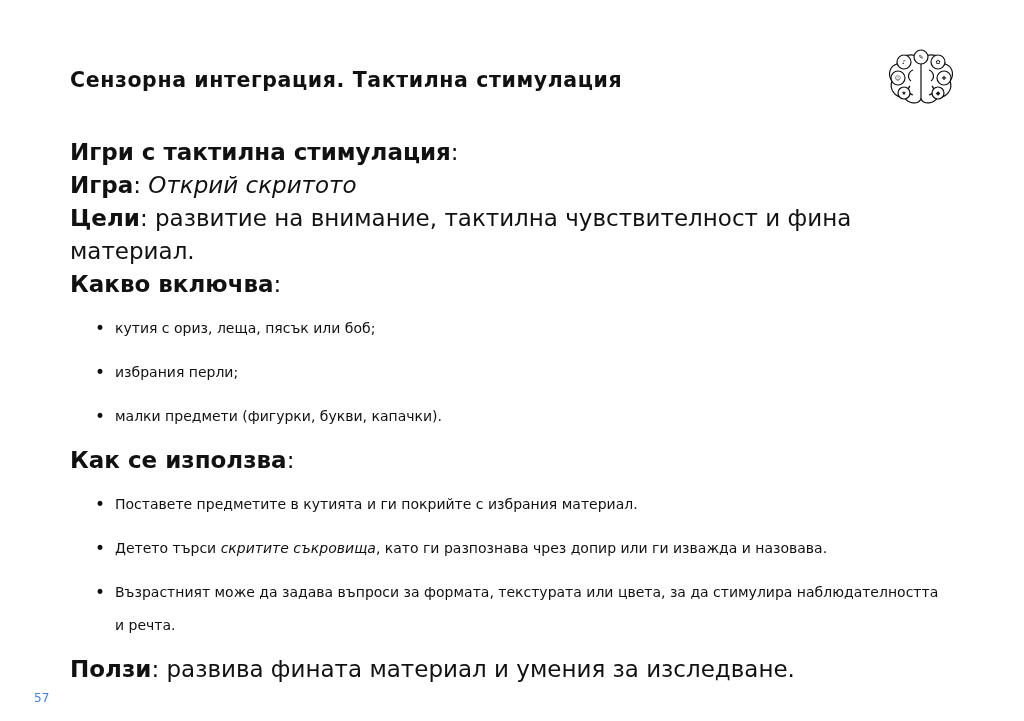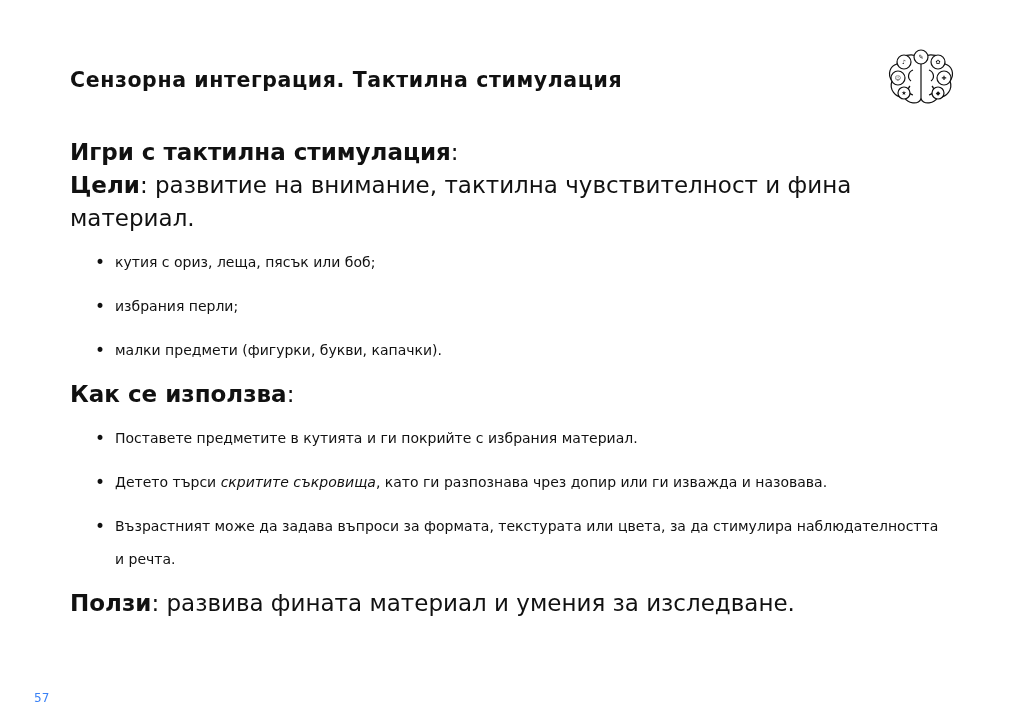--- a/index.html
+++ b/index.html
@@ -124,23 +124,25 @@
       </g>
     </svg>
   </div>
 
   <h1 class="title">Сензорна интеграция. Тактилна стимулация</h1>
 
   <div class="content">
 
     <p class="line"><span class="lead">Игри с тактилна стимулация</span><span>:</span></p>
 
+    <p class="line"><span class="lead">Игра</span><span>: </span><span class="ital">Открий скритото</span></p>
 
     <p class="line"><span class="lead">Цели</span><span>: </span><span>развитие на внимание, тактилна чувствителност и фина материал.</span></p>
 
+    <p class="line"><span class="lead">Какво включва</span><span>:</span></p>
 
     <ul class="bullets">
       <li>кутия с ориз, леща, пясък или боб;</li>
       <li>избрания перли;</li>
       <li>малки предмети (фигурки, букви, капачки).</li>
     </ul>
 
     <p class="line"><span class="lead">Как се използва</span><span>:</span></p>
 
     <ul class="bullets">

